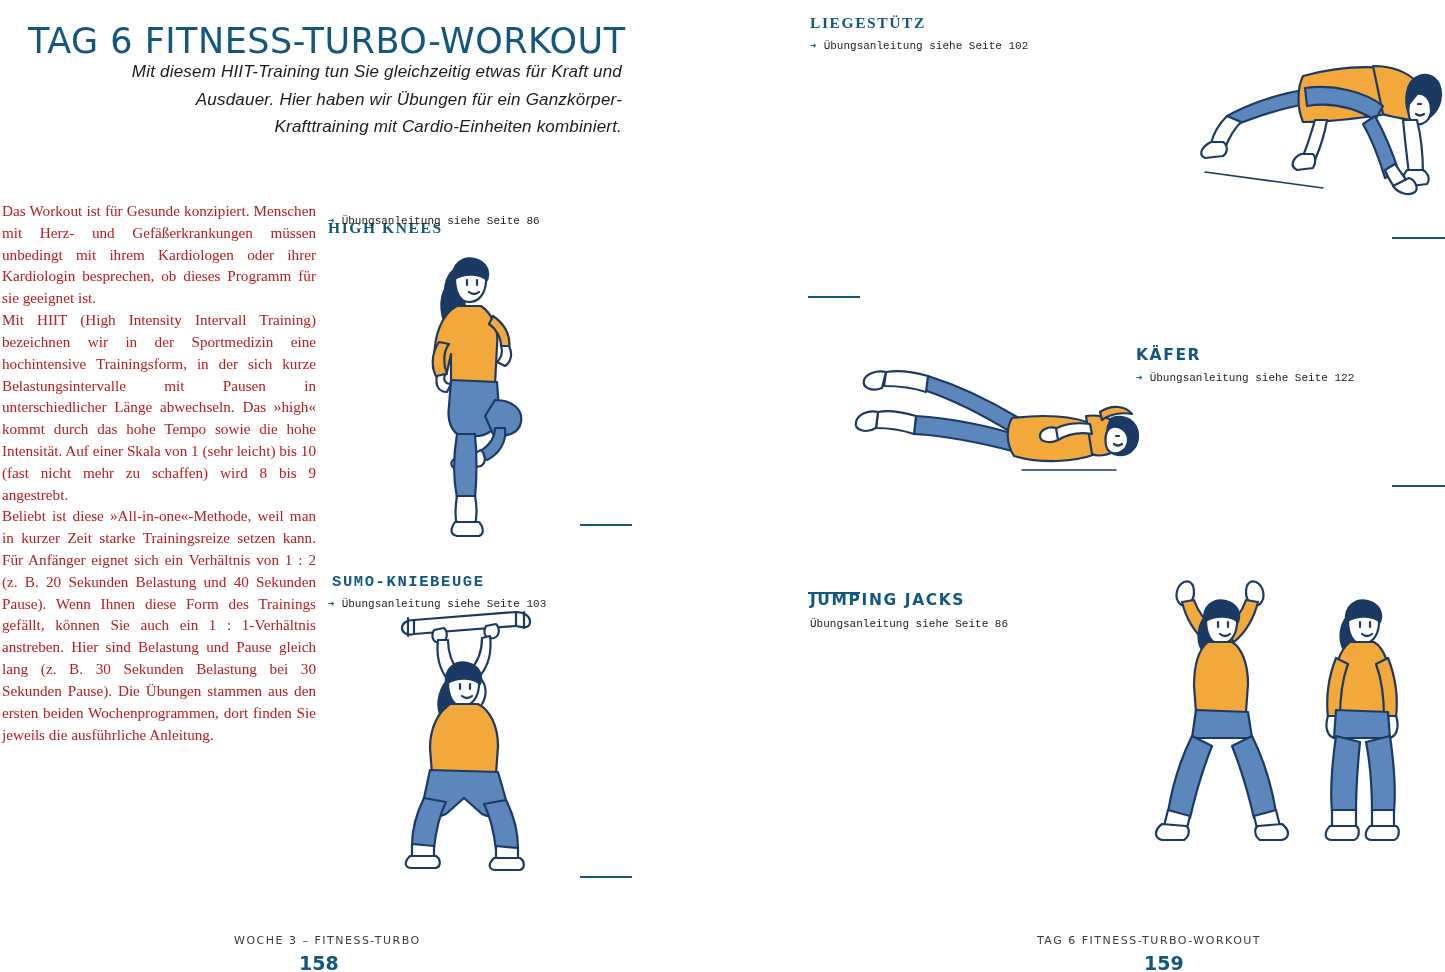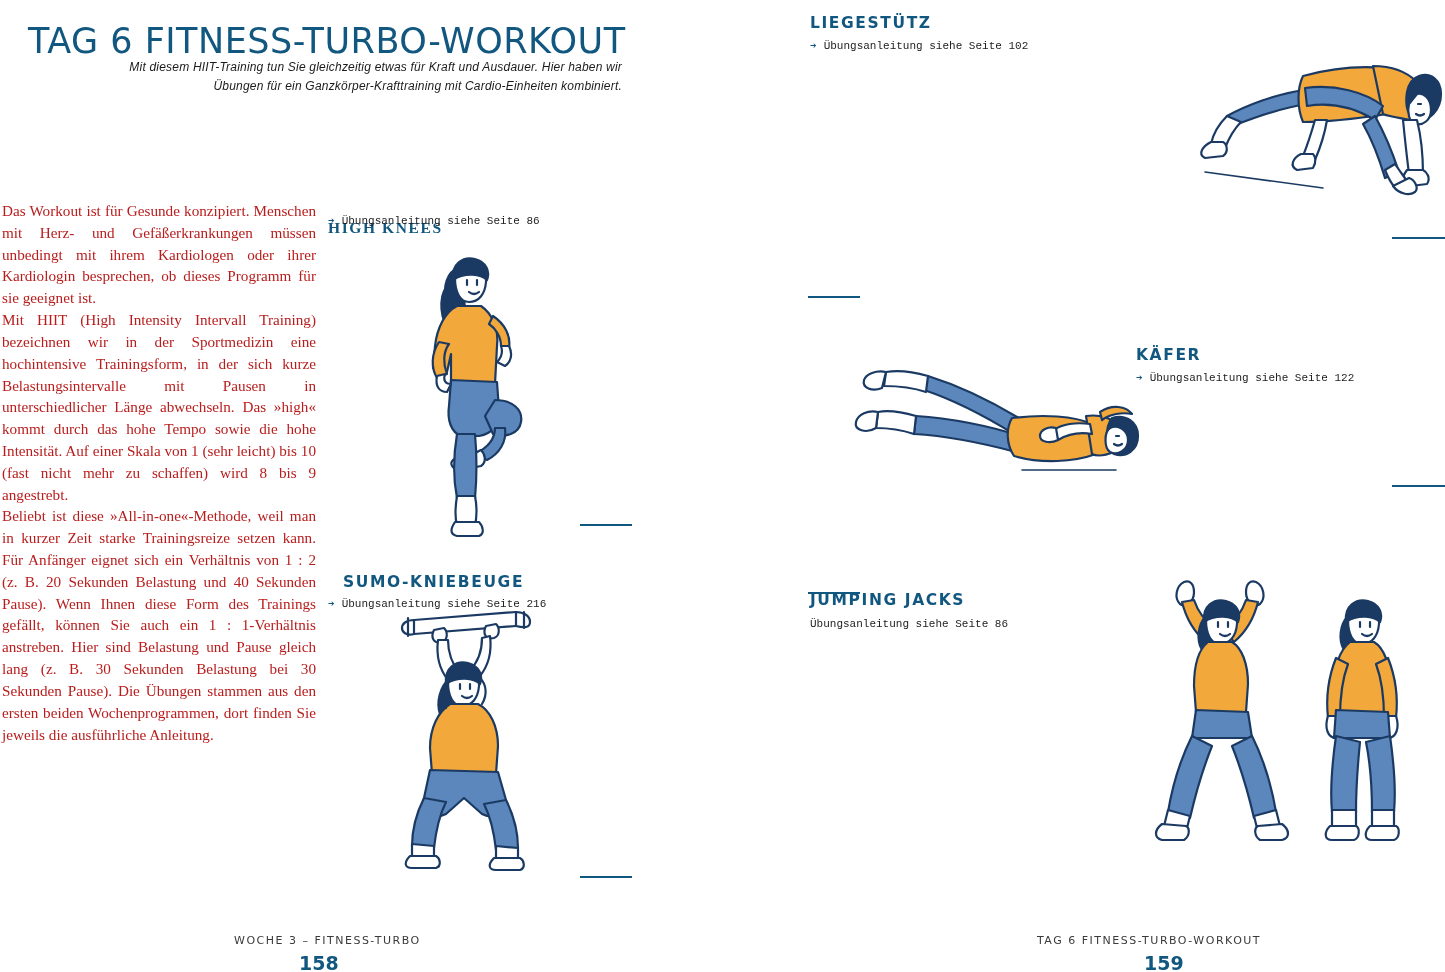--- a/index.html
+++ b/index.html
@@ -33,21 +33,21 @@
     font-family: "DejaVu Sans", sans-serif;
     white-space: nowrap;
   }
   .intro {
     position: absolute;
     left: 110px;
     top: 58px;
     width: 512px;
     text-align: right;
     font-style: italic;
-    font-size: 12px;
+    font-size: 17px;
     line-height: 1.62;
     color: #1b1b1b;
     letter-spacing: 0.2px;
   }
 
   .body-col {
     position: absolute;
     left: 2px;
     top: 200px;
     width: 314px;
@@ -164,23 +164,23 @@
 
       <path d="M60 272 C56 278 54 284 62 286 L84 286 C90 284 88 276 84 272 Z" fill="#ffffff" stroke="#1b3a63"></path>
 
       <path d="M44 92 C36 104 36 118 42 128 L52 124 C48 114 48 102 54 94 Z" fill="#f2a83b" stroke="#1b3a63"></path>
       <path d="M42 126 C40 136 44 142 52 142 L56 134 C50 134 48 130 50 124 Z" fill="#ffffff" stroke="#1b3a63"></path>
     </g>
   </svg>
 
   <div class="rule" style="left:580px; top:524px; width:52px;"></div>
 
-  <div class="ex-title" style="left:343px; top:573px;">SUMO-KNIEBEUGE</div>
+  <div class="ex-title" style="left:332px; top:573px;font-family:Liberation Mono, monospace;">SUMO-KNIEBEUGE</div>
   <div class="ex-sub" style="left:328px; top:597px;">
-    <span class="arrow">➔</span><span>Übungsanleitung siehe Seite 216</span>
+    <span class="arrow">➔</span><span>Übungsanleitung siehe Seite 103</span>
   </div>
 
   <svg class="illus" style="left:390px; top:608px;" width="180" height="270" viewBox="0 0 180 270">
     <g fill="none" stroke="#1b3a63" stroke-width="2.2" stroke-linecap="round" stroke-linejoin="round">
 
       <path d="M24 12 L126 4"></path>
       <path d="M24 26 L126 18"></path>
       <path d="M24 12 C16 12 12 16 12 20 C12 24 16 28 24 26 Z" fill="#ffffff"></path>
       <path d="M126 4 C134 4 140 8 140 14 C140 20 134 20 126 18 Z" fill="#ffffff"></path>
       <path d="M18 10 L18 28"></path>
@@ -215,21 +215,21 @@
       <path d="M106 238 L128 240 L128 252 L106 252 Z" fill="#ffffff" stroke="#1b3a63"></path>
       <path d="M104 250 C98 256 98 262 106 262 L130 262 C136 260 134 252 130 250 Z" fill="#ffffff" stroke="#1b3a63"></path>
     </g>
   </svg>
 
   <div class="rule" style="left:580px; top:876px; width:52px;"></div>
 
   <div class="footer-label" style="left:234px; top:934px;">WOCHE 3 – FITNESS-TURBO</div>
   <div class="folio" style="left:299px; top:952px;">158</div>
 
-  <div class="ex-title" style="left:810px; top:14px;">LIEGESTÜTZ</div>
+  <div class="ex-title" style="left:810px; top:14px;font-family:Liberation Serif, serif;">LIEGESTÜTZ</div>
   <div class="ex-sub" style="left:810px; top:39px;">
     <span class="arrow">➔</span><span>Übungsanleitung siehe Seite 102</span>
   </div>
 
   <svg class="illus" style="left:1135px; top:28px;" width="310" height="175" viewBox="0 0 310 175">
     <g fill="none" stroke="#1b3a63" stroke-width="2.2" stroke-linecap="round" stroke-linejoin="round">
 
       <path d="M170 62 C140 66 110 78 92 88 L98 98 C118 90 146 80 172 76 Z" fill="#5b87bd" stroke="#1b3a63"></path>
 
       <path d="M168 48 C198 40 226 38 248 40 L252 86 C226 90 196 94 168 94 C162 80 162 60 168 48 Z" fill="#f2a83b" stroke="#1b3a63"></path>

